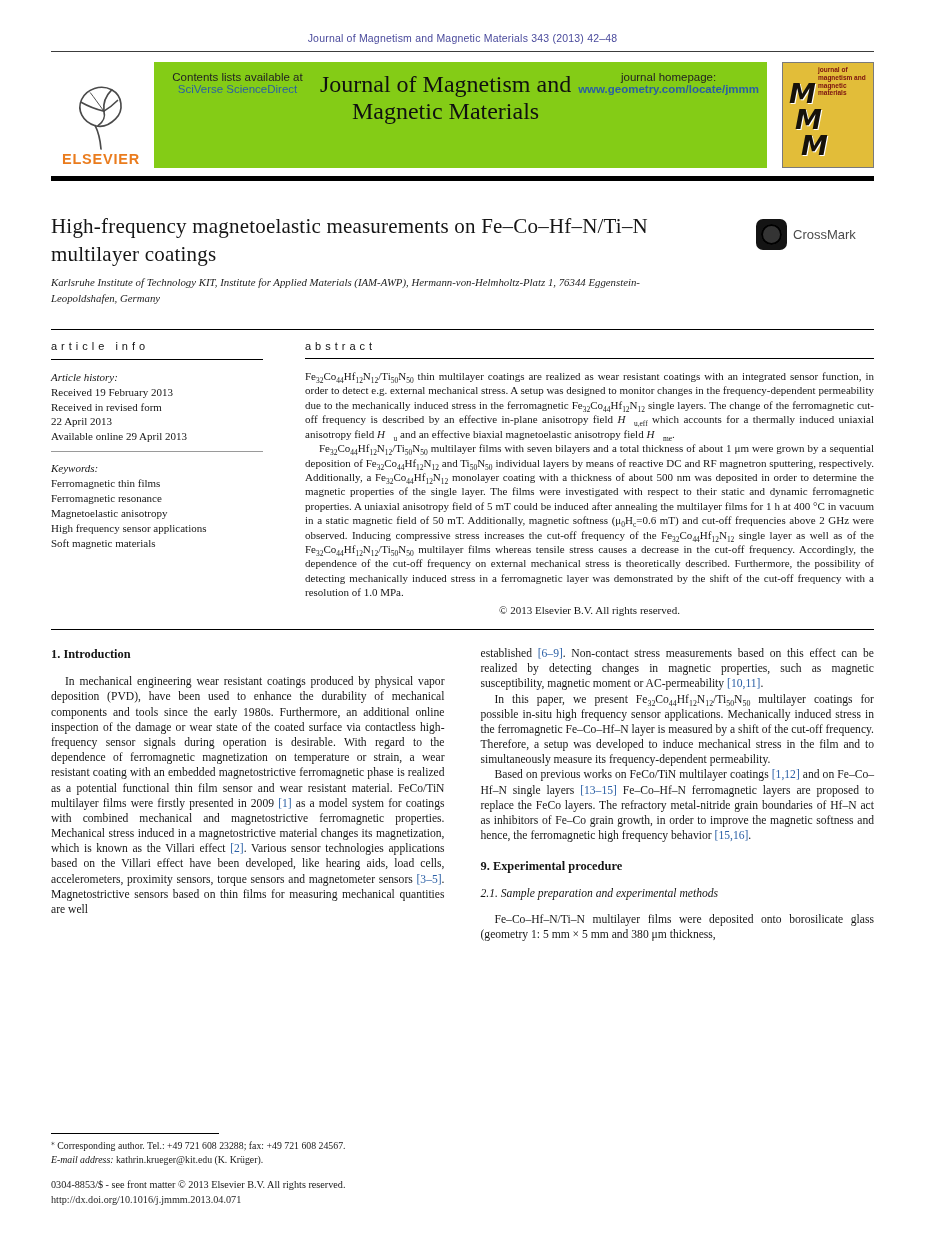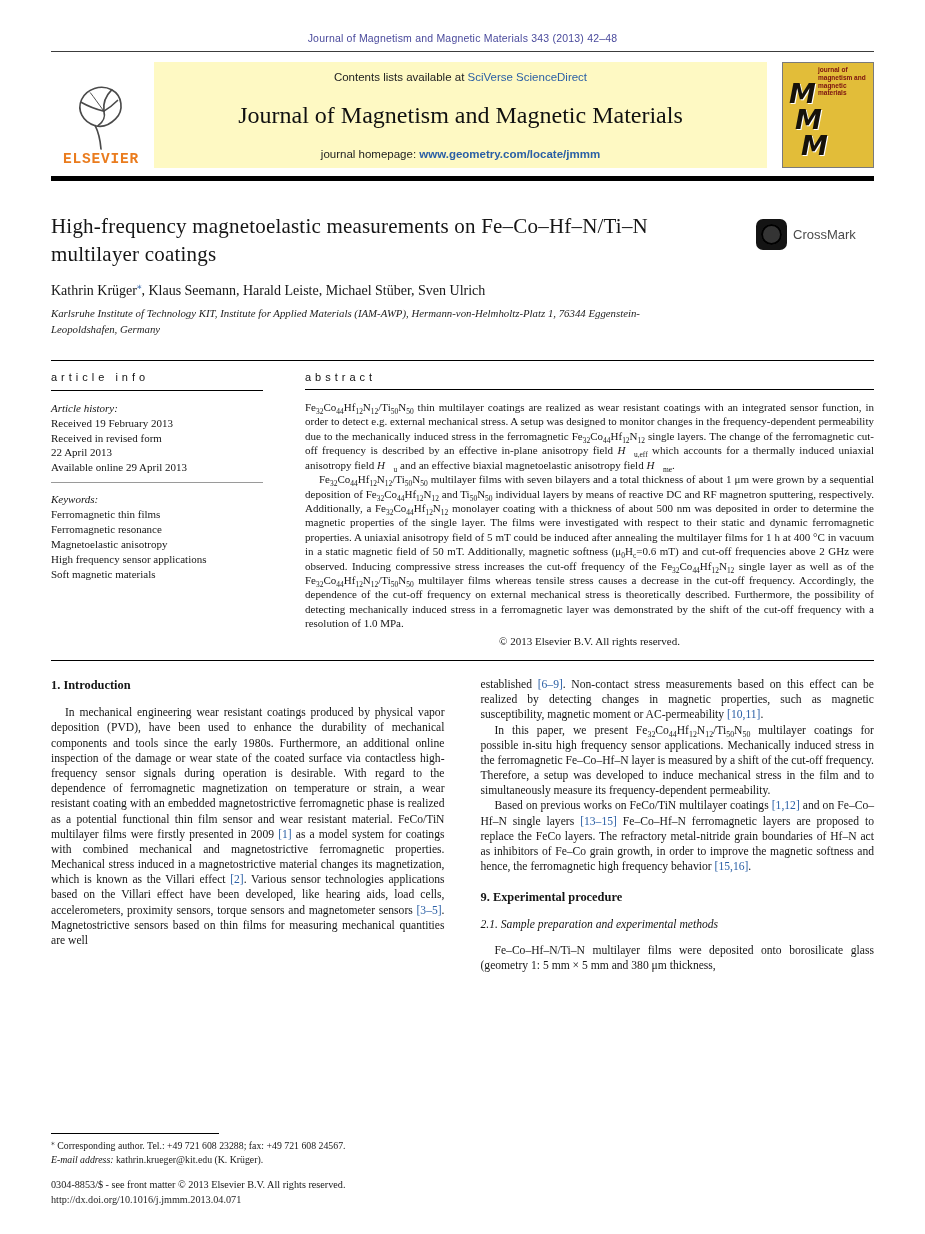--- a/index.html
+++ b/index.html
@@ -18,25 +18,25 @@
     color: #4a4a9c; font-family: "Liberation Sans", sans-serif;
   }
   .top-rule { border-top: 1px solid #3c3c3c; margin: 7px 0 10px; }
   .masthead { display: flex; align-items: stretch; height: 106px; }
   .logo-box {
     width: 100px; flex-shrink: 0; display: flex; flex-direction: column;
     align-items: center; justify-content: flex-end; padding-bottom: 1px;
   }
   .logo-text {
     color: #ea7c1e; font-size: 14.5px; letter-spacing: .8px;
-    font-family: Liberation Mono, monospace; font-weight: bold;
+    font-family: Liberation Sans, sans-serif; font-weight: bold;
   }
   .mast-center {
-    flex: 1; background: #fef9c3; margin-left: 3px;
-    display: flex; flex-direction: column; justify-content: space-between;
+    flex: 1; background: #84cc16; margin-left: 3px;
+    display: flex; justify-content: space-between;
     text-align: center; padding: 9px 8px 8px;
   }
   .contents-line, .homepage-line { font-size: 11.5px; font-family: "Liberation Sans", sans-serif; color: #222; }
   .link { color: #2a5fa5; }
   .journal-title { font-size: 24px; color: #101010; }
   .homepage-link { font-weight: bold; }
   .cover-box {
     width: 92px; flex-shrink: 0; margin-left: 15px; background: #e2bd39;
     border: 1px solid #7a7a7a; position: relative; overflow: hidden;
   }
@@ -162,23 +162,20 @@
   <div class="thick-bar"></div>
 
   <div class="title-row">
     <h1 class="article-title">High-frequency magnetoelastic measurements on Fe–Co–Hf–N/Ti–N multilayer coatings</h1>
     <div class="crossmark">
       <div class="cm-icon"></div>
       <div class="cm-label">CrossMark</div>
     </div>
   </div>
 
-  <div class="authors">
-    <span>Kathrin Krüger</span><sup class="author-star">⁎</sup><span>, Klaus Seemann, Harald Leiste, Michael Stüber, Sven Ulrich</span>
-  </div>
   <div class="affiliation">Karlsruhe Institute of Technology KIT, Institute for Applied Materials (IAM-AWP), Hermann-von-Helmholtz-Platz 1, 76344 Eggenstein-Leopoldshafen, Germany</div>
 
   <div class="info-abstract">
     <div class="info-col">
       <div class="sec-head">article info</div>
       <div class="info-label">Article history:</div>
       <div>Received 19 February 2013</div>
       <div>Received in revised form</div>
       <div>22 April 2013</div>
       <div>Available online 29 April 2013</div>

